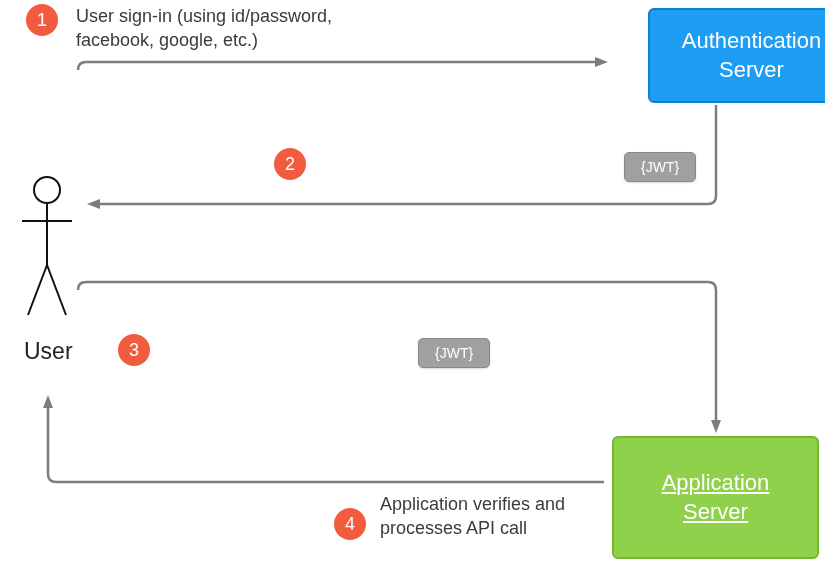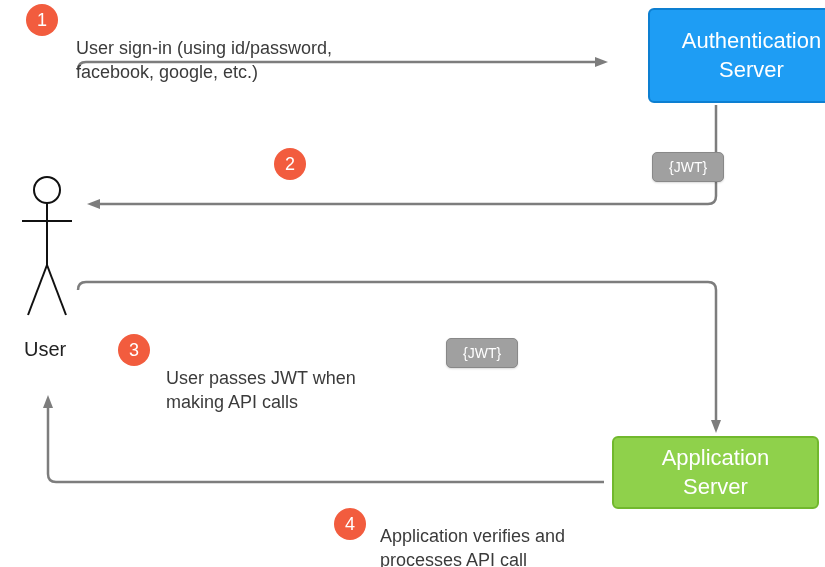--- a/index.html
+++ b/index.html
@@ -24,21 +24,20 @@
     font-weight: 400;
     display: flex;
     align-items: center;
     justify-content: center;
   }
   .step-text {
     position: absolute;
     font-size: 18px;
     line-height: 1.35;
     color: #3b3b3b;
-    margin-top: 32px;
   }
   .server-box {
     position: absolute;
     border: 2px solid;
     border-radius: 6px;
     text-align: center;
     display: flex;
     align-items: center;
     justify-content: center;
     font-size: 22px;
@@ -50,26 +49,25 @@
 
   .jwt-token {
     position: absolute;
     background: #a0a0a0;
     border: 1px solid #888;
     border-radius: 5px;
     color: #fff;
     font-size: 14px;
     padding: 6px 16px;
     box-shadow: 0 1px 2px rgba(0,0,0,0.15);
-    margin-left: 28px;
   }
 
   .user-label {
     position: absolute;
-    font-size: 20px;
+    font-size: 23px;
     color: #222;
   }
 
   svg.lines { position: absolute; top: 0; left: 0; }
   .arrow-path {
     fill: none;
     stroke: #7d7d7d;
     stroke-width: 2.5;
   }
   .arrow-head { fill: #7d7d7d; }
@@ -104,33 +102,32 @@
     <line x1="27" y1="90" x2="46" y2="140" stroke="#111" stroke-width="2"></line>
   </svg>
   <div class="user-label" style="left:24px; top:338px;">User</div>
 
   <div class="server-box auth" style="left:648px; top:8px; width:207px; height:95px;">
     <div>
       <span>Authentication</span><br>
       <span>Server</span>
     </div>
   </div>
-  <div class="server-box app" style="left:612px; top:436px; width:207px; height:73px;">
+  <div class="server-box app" style="left:612px; top:436px; width:207px; height:123px;text-decoration:underline;">
     <div>
       <span>Application</span><br>
       <span>Server</span>
     </div>
   </div>
 
   <div class="badge" style="left:26px; top:4px;">1</div>
   <div class="step-text" style="left:76px; top:4px; width:300px;">User sign-in (using id/password, facebook, google, etc.)</div>
 
   <div class="badge" style="left:274px; top:148px;">2</div>
   <div class="jwt-token" style="left:624px; top:152px;">{JWT}</div>
 
   <div class="badge" style="left:118px; top:334px;">3</div>
-  <div class="step-text" style="left:166px; top:334px; width:240px;">User passes JWT when making API calls</div>
   <div class="jwt-token" style="left:418px; top:338px;">{JWT}</div>
 
   <div class="badge" style="left:334px; top:508px;">4</div>
   <div class="step-text" style="left:380px; top:492px; width:240px;">Application verifies and processes API call</div>
 
 </div>
 
 </body></html>

